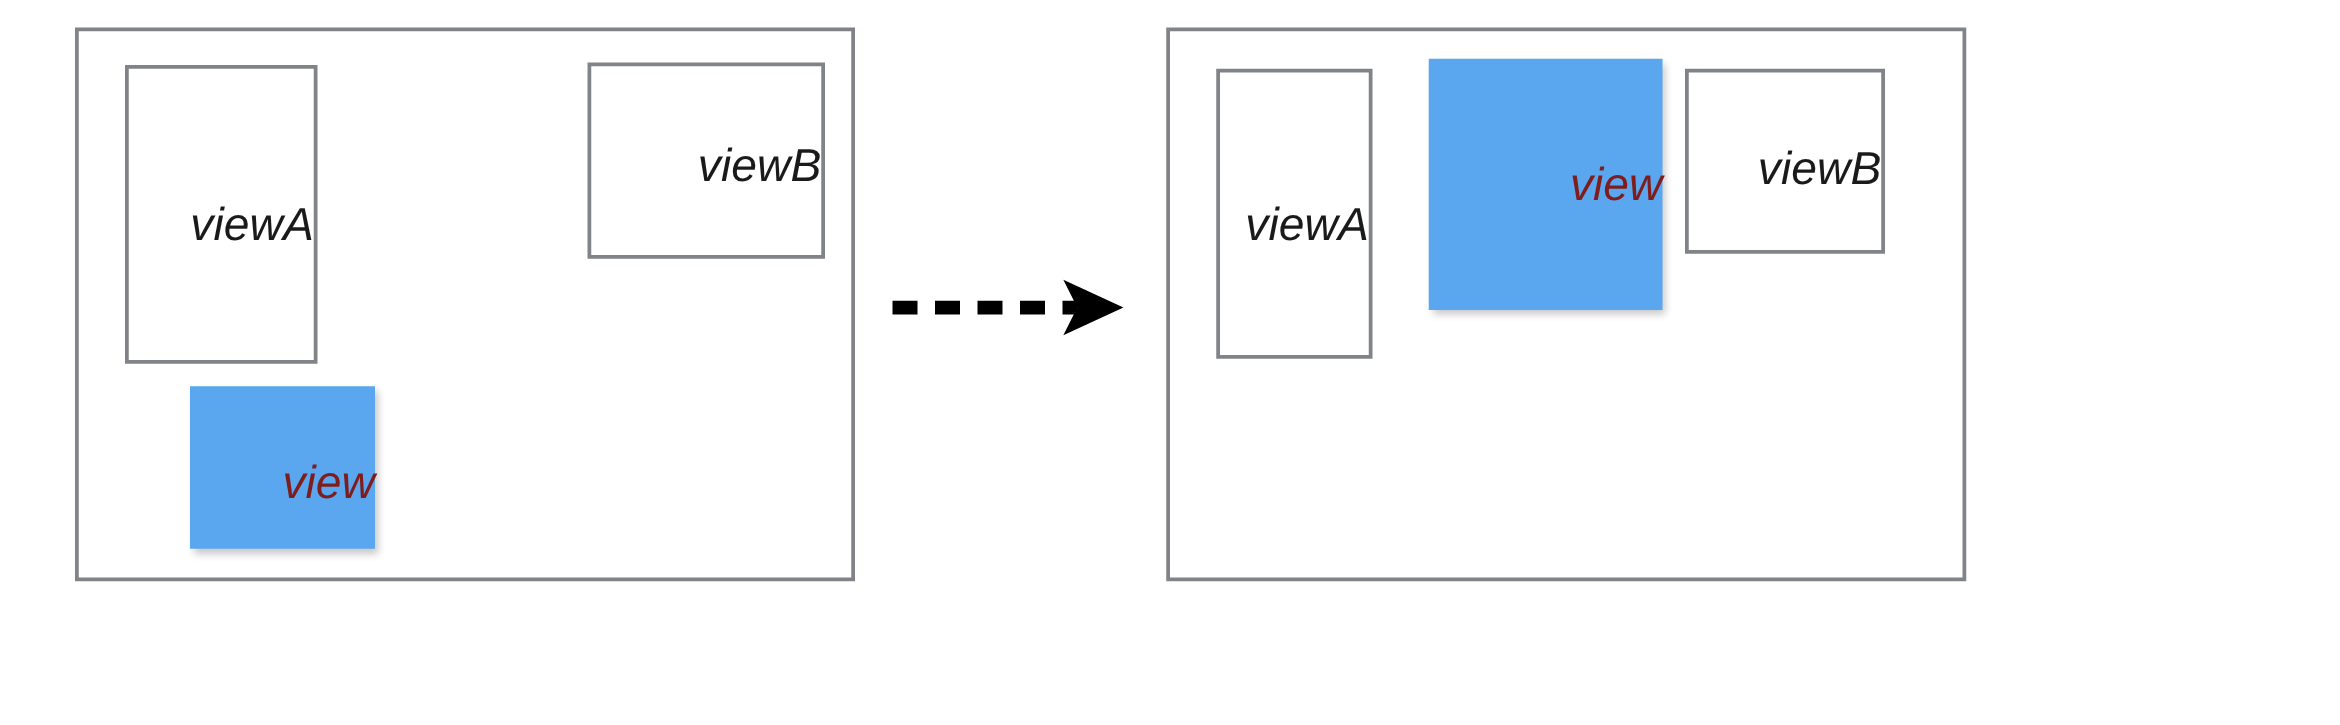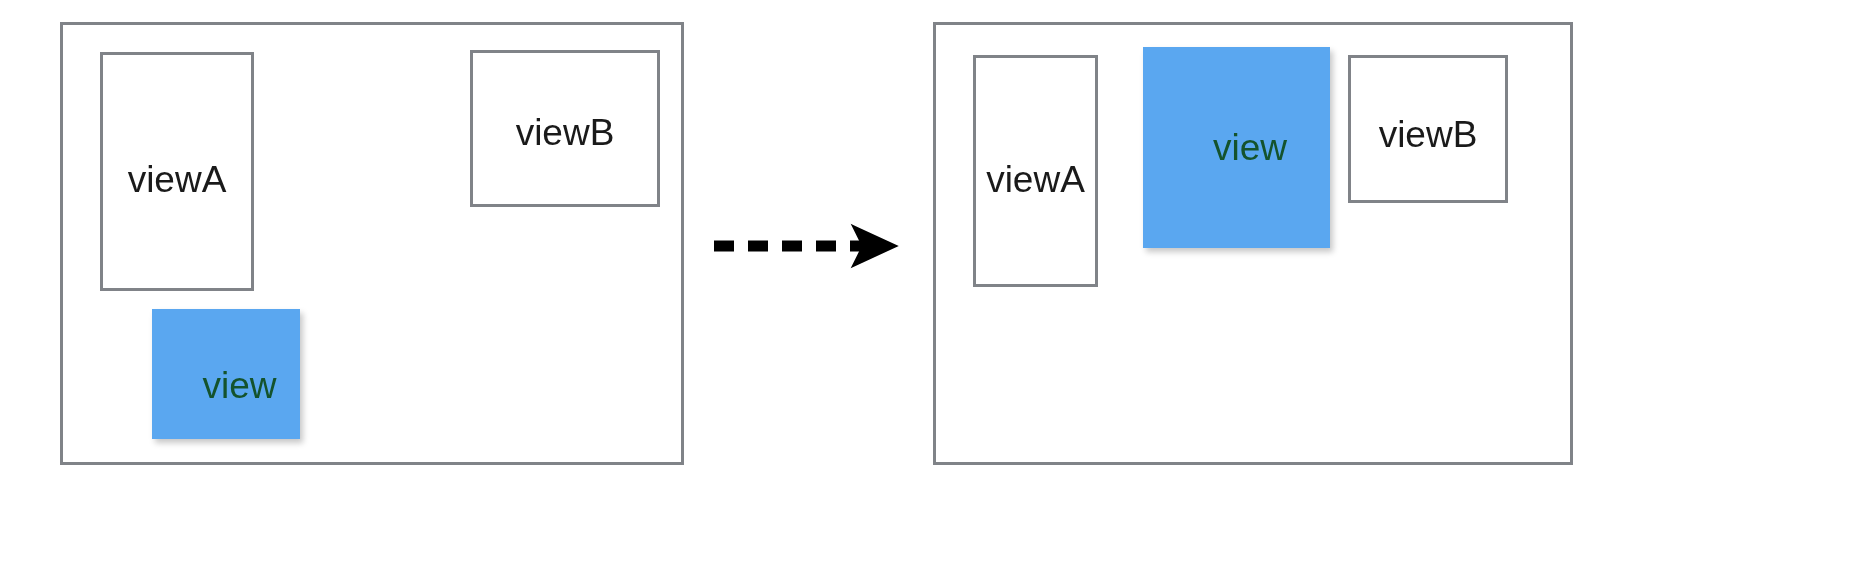--- a/index.html
+++ b/index.html
@@ -39,29 +39,30 @@
     position: absolute;
     background: #5aa7f0;
     box-sizing: border-box;
     box-shadow: 3px 4px 6px rgba(0,0,0,0.22);
   }
 
   .box-label {
     position: absolute;
     left: 0;
     right: 0;
-    text-align: center;
+    text-align: right;
     color: #1a1a1a;
     font-size: 37px;
     font-family: "Liberation Sans", sans-serif;
     line-height: 1;
     white-space: nowrap;
+    font-style: italic;
   }
   .box-label.light {
-    color: #14532d;
+    color: #7f1d1d;
     margin-left: 27px;
   }
 
   
   .arrow-wrap {
     position: absolute;
   }
   .arrow-svg {
     display: block;
   }

